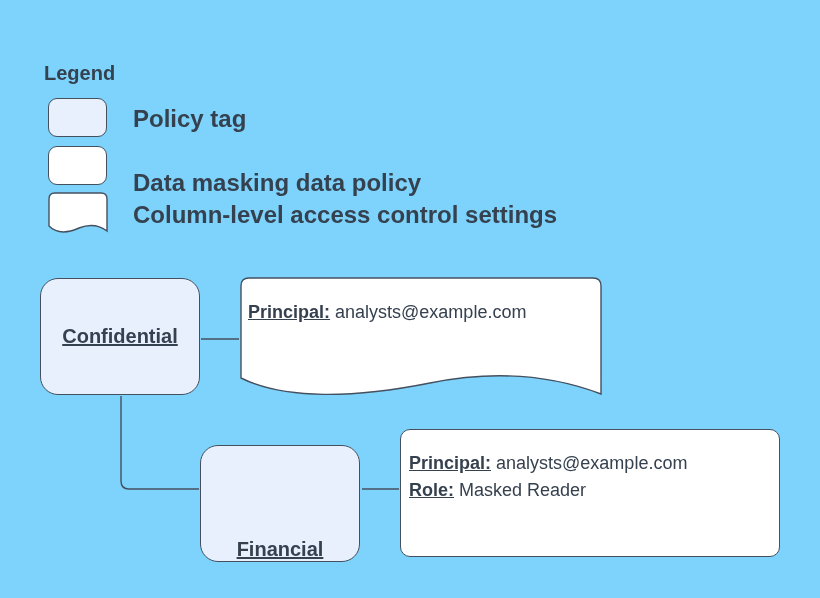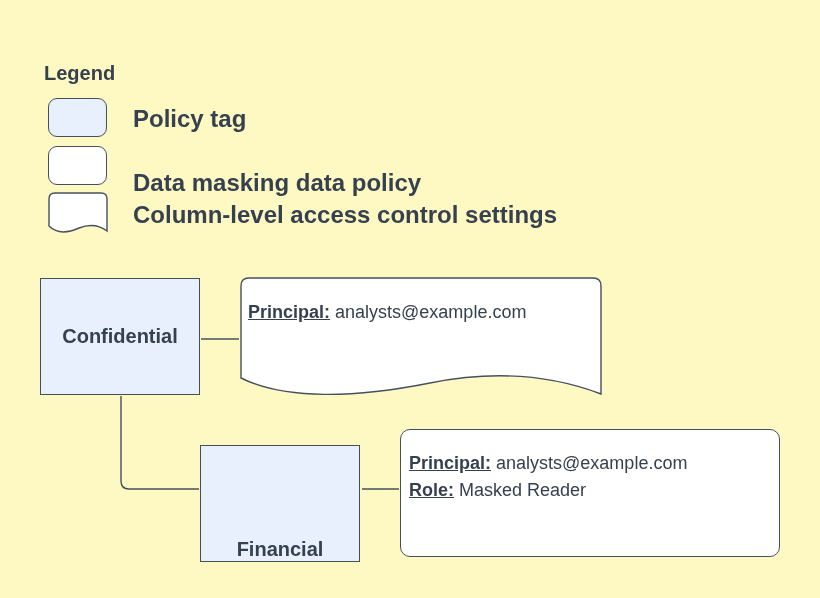--- a/index.html
+++ b/index.html
@@ -5,21 +5,21 @@
   html, body {
     margin: 0;
     padding: 0;
     background: #ffffff;
     font-family: "Liberation Sans", "DejaVu Sans", sans-serif;
   }
   .canvas {
     position: relative;
     width: 820px;
     height: 598px;
-    background: #fef9c3;
+    background: #7dd3fc;
     overflow: hidden;
     color: #36414f;
   }
   .abs { position: absolute; }
 
   
   .legend-title {
     left: 44px; top: 62px;
     font-size: 20px;
     font-weight: bold;
@@ -36,27 +36,28 @@
     border-radius: 9px;
   }
   .fill-tag { background: #e8f0fe; }
   .fill-white { background: #ffffff; }
 
   
   .node {
     width: 158px; height: 115px;
     background: #e8f0fe;
     border: 1.4px solid #45505f;
-    border-radius: 0;
+    border-radius: 18px;
     display: flex;
     align-items: center;
     justify-content: center;
     font-size: 20px;
     font-weight: bold;
     box-sizing: content-box;
+    text-decoration: underline;
   }
 
   
   .policy-box {
     background: #ffffff;
     border: 1.4px solid #45505f;
     border-radius: 10px;
     box-sizing: border-box;
   }
   .policy-text {

